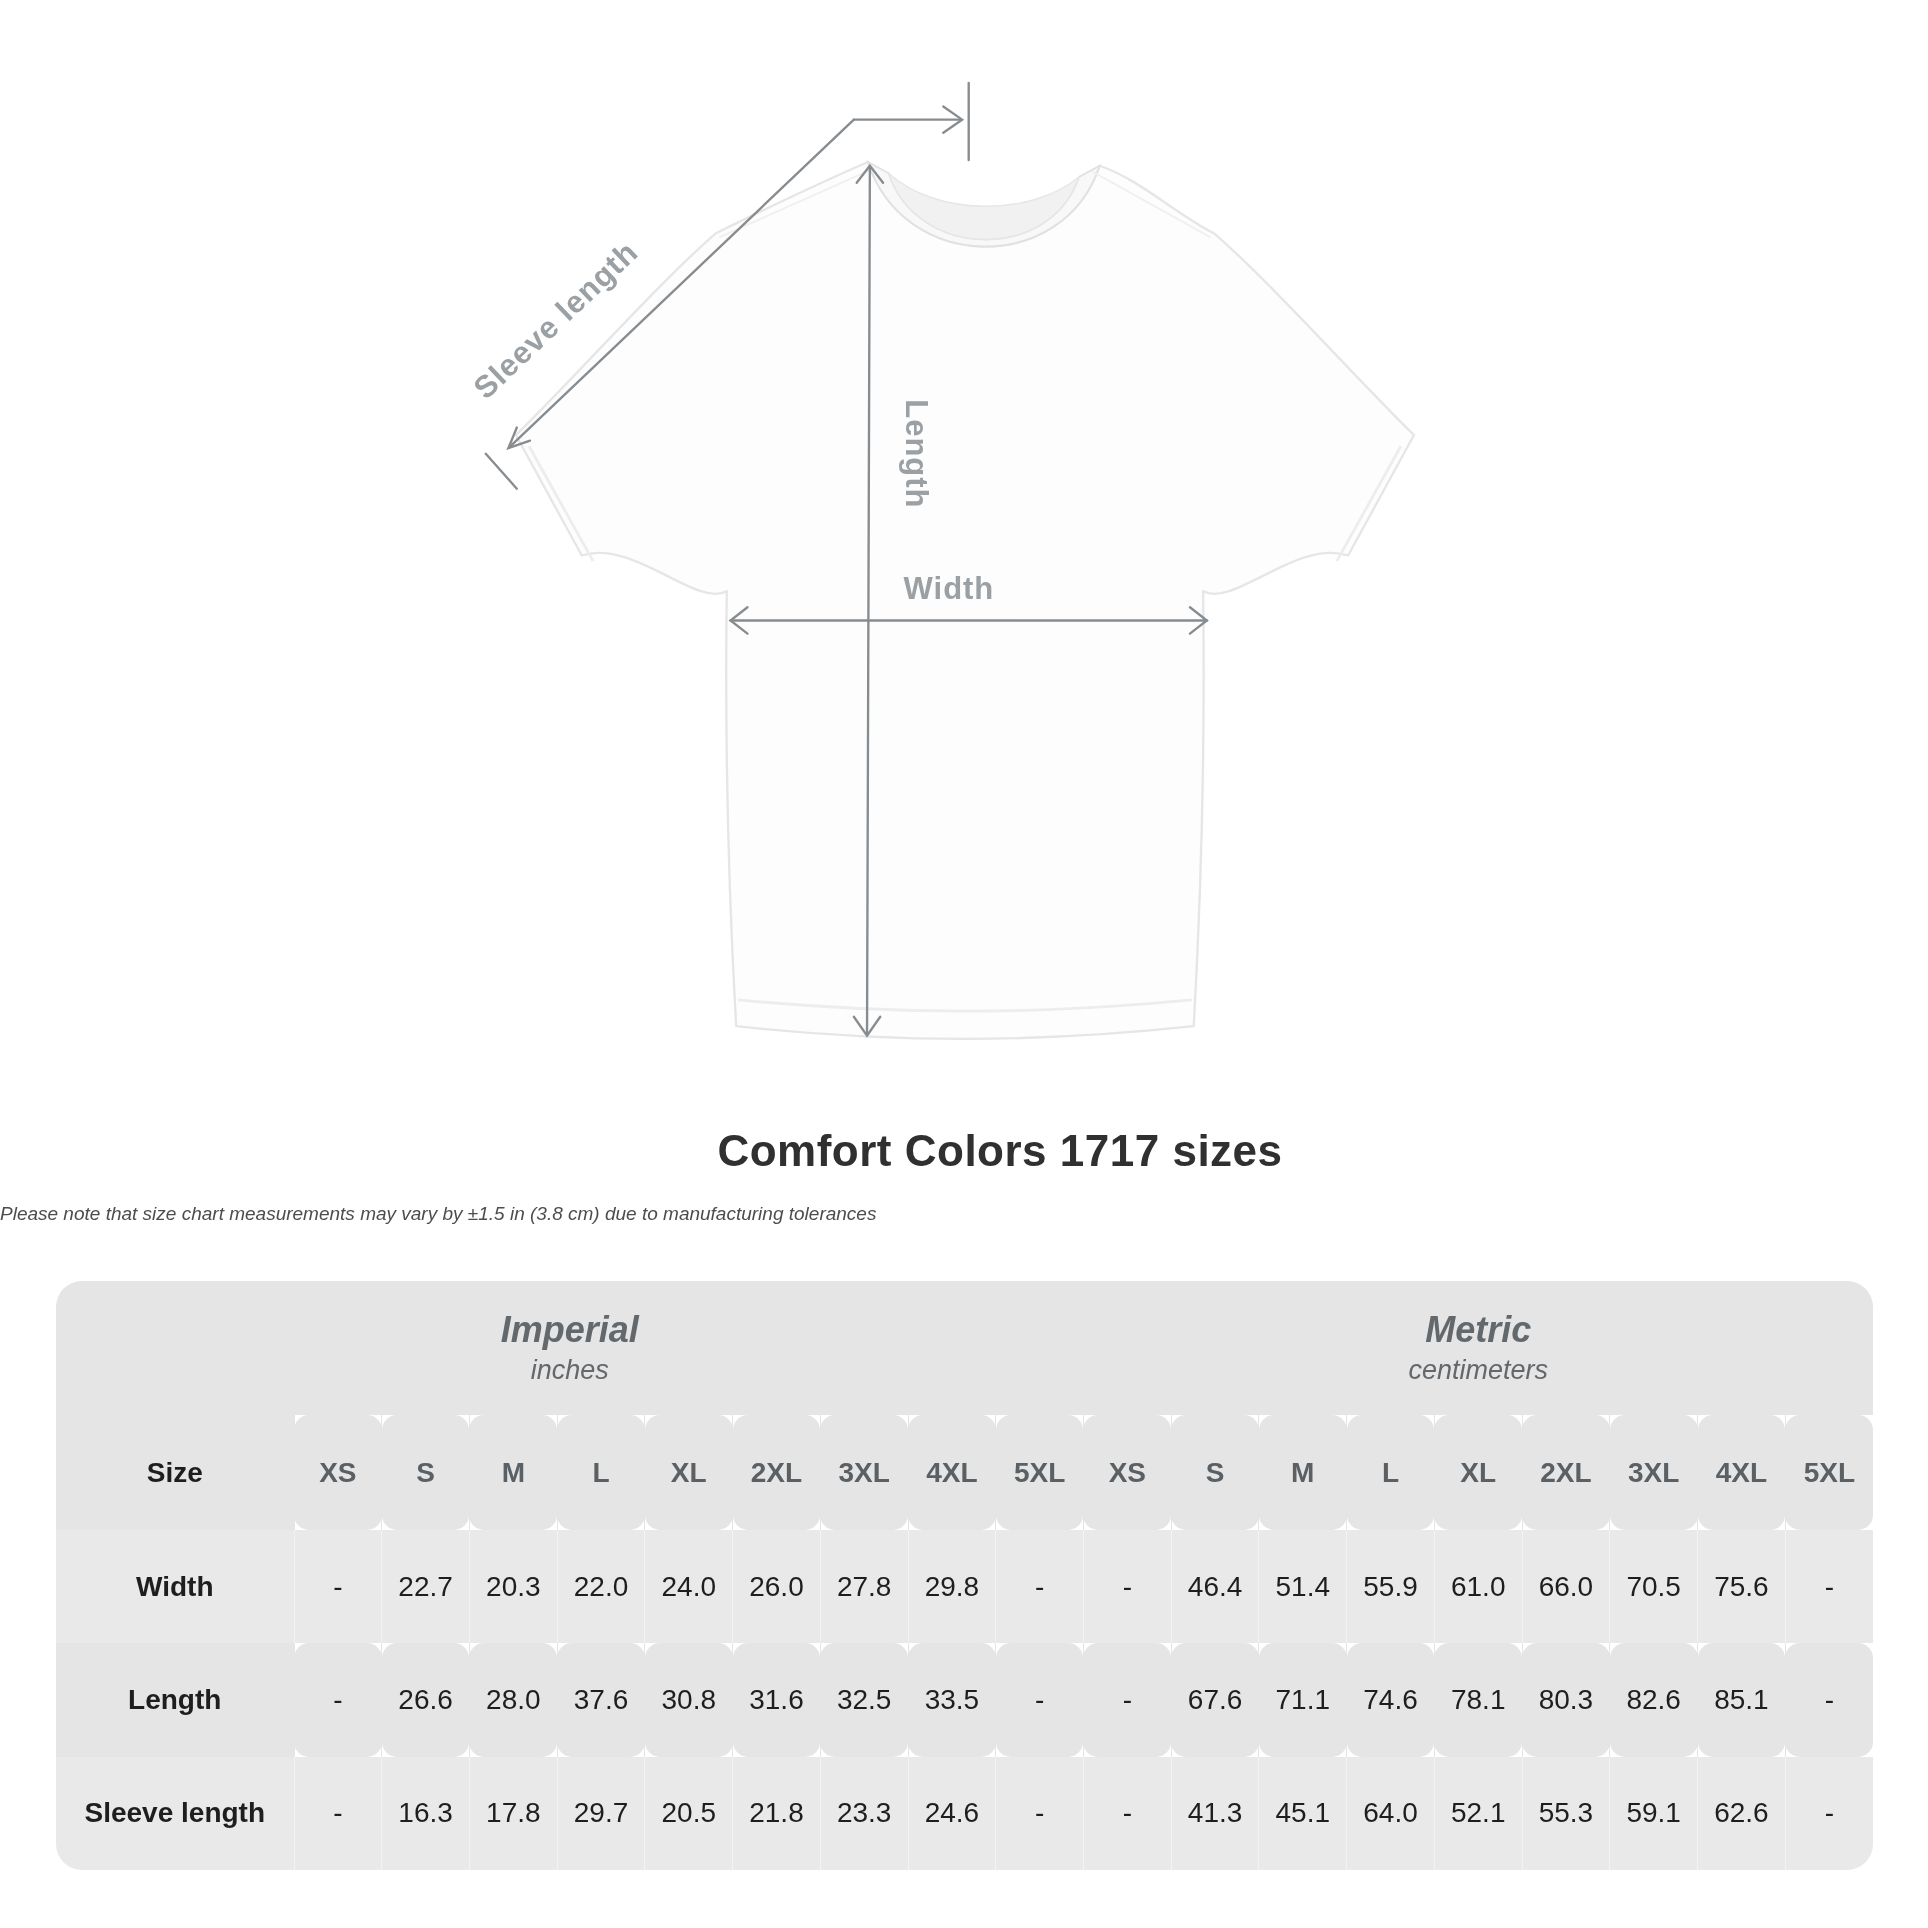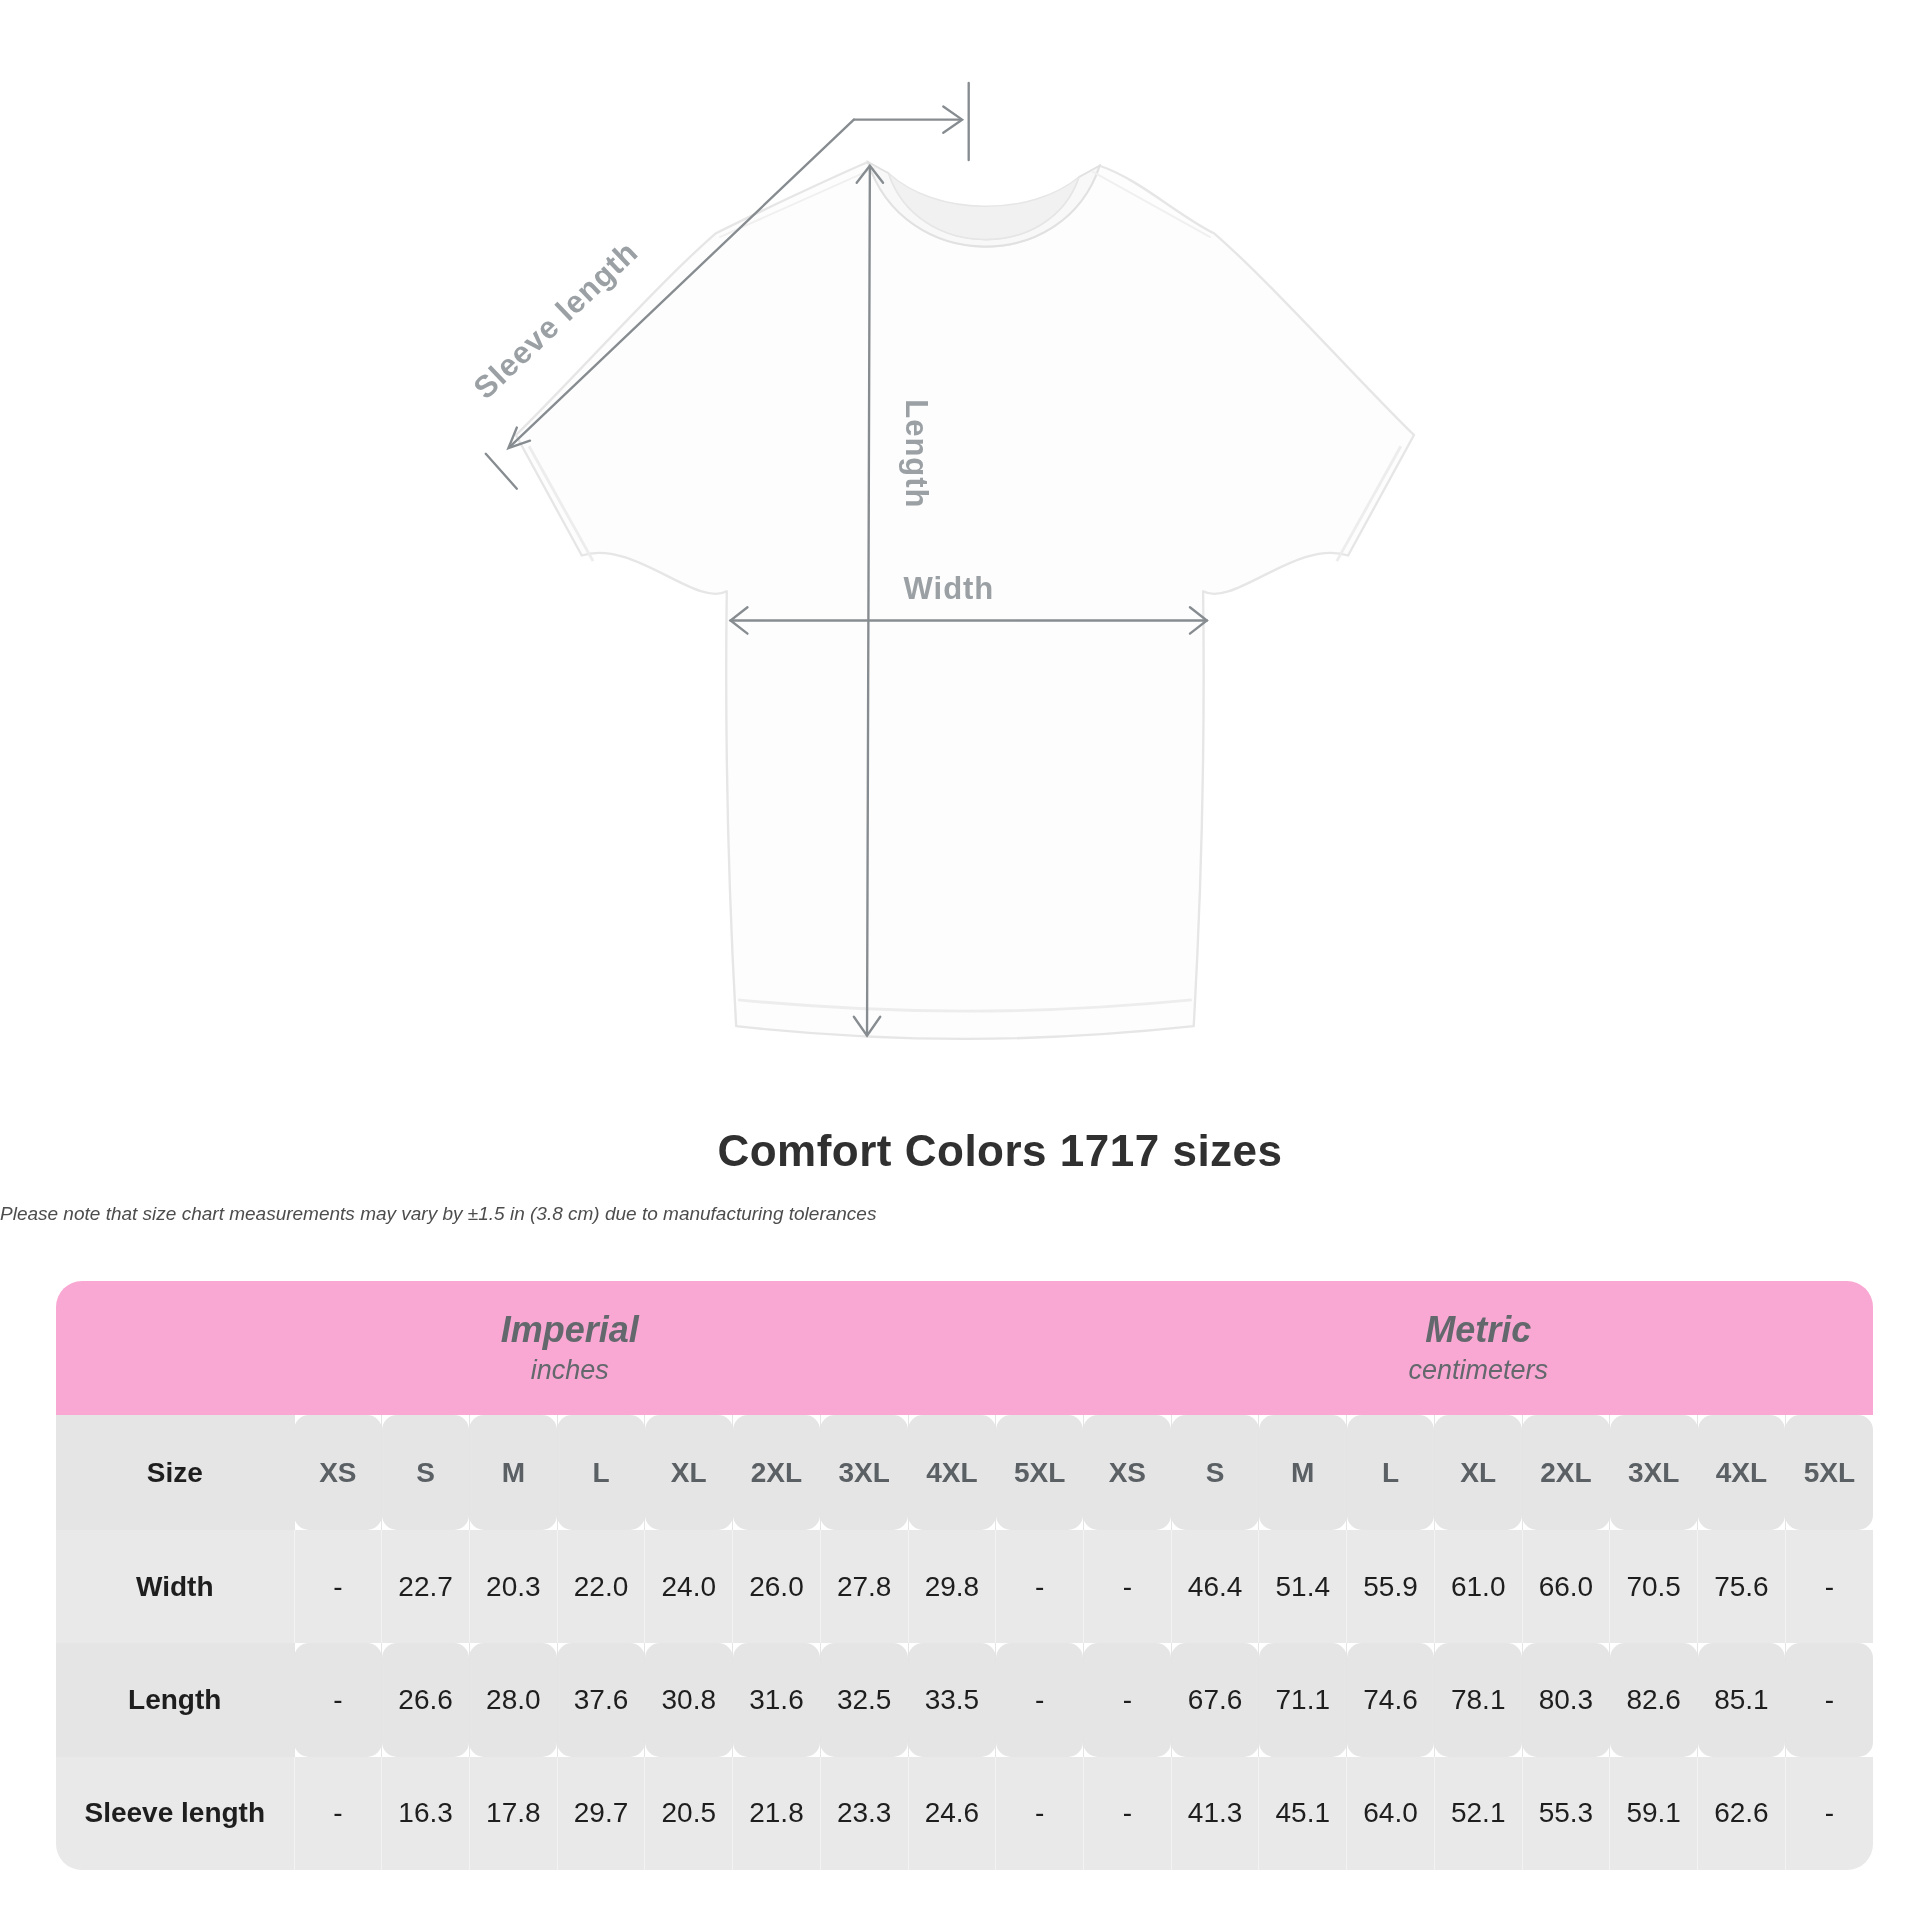--- a/index.html
+++ b/index.html
@@ -13,21 +13,21 @@
   .page-subtitle{position:absolute;left:0;top:1203px;width:100%;text-align:left;
               font-size:19px;font-style:italic;color:#4d4d4d;}
   
   .tablewrap{position:absolute;left:56px;top:1281px;width:1817px;height:589px;
              border-radius:26px;overflow:hidden;}
   table.size-table{width:100%;height:100%;border-collapse:collapse;table-layout:fixed;}
   table.size-table td{padding:0;margin:0;text-align:center;vertical-align:middle;
              font-size:28px;color:#1e1e1e;}
   col.lbl{width:13.1%;}
   tr.grouprow{height:134px;}
-  tr.grouprow td{background:#f9a8d4;}
+  tr.grouprow td{background:#e5e5e5;}
   tr.sizerow{height:114px;}
   tr.datarow{height:113px;}
   tr.white td{background:#e5e5e5;}
   tr.gray td{background:#e9e9e9;}
   td.rowlabel{font-weight:bold;color:#5a6064;}
   tr.sizerow td.data{font-weight:bold;color:#5a6064;}
   tr.white td.data{border-left:1.9px solid #e4e4e4;border-radius:15px;}
   tr.gray td.data{border-left:1.9px solid #f3f3f3;}
   td.data.mstart{border-left-width:3.8px;}
   .gtitle{font-size:36px;font-weight:bold;font-style:italic;color:#63686c;line-height:43px;}

